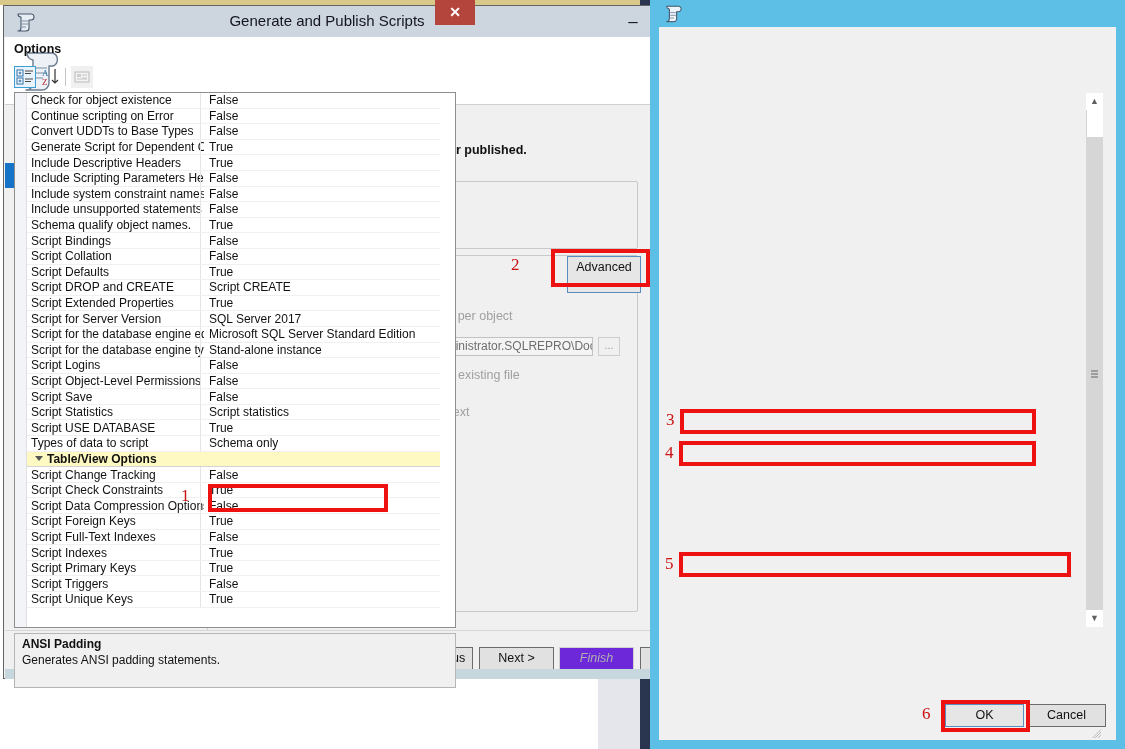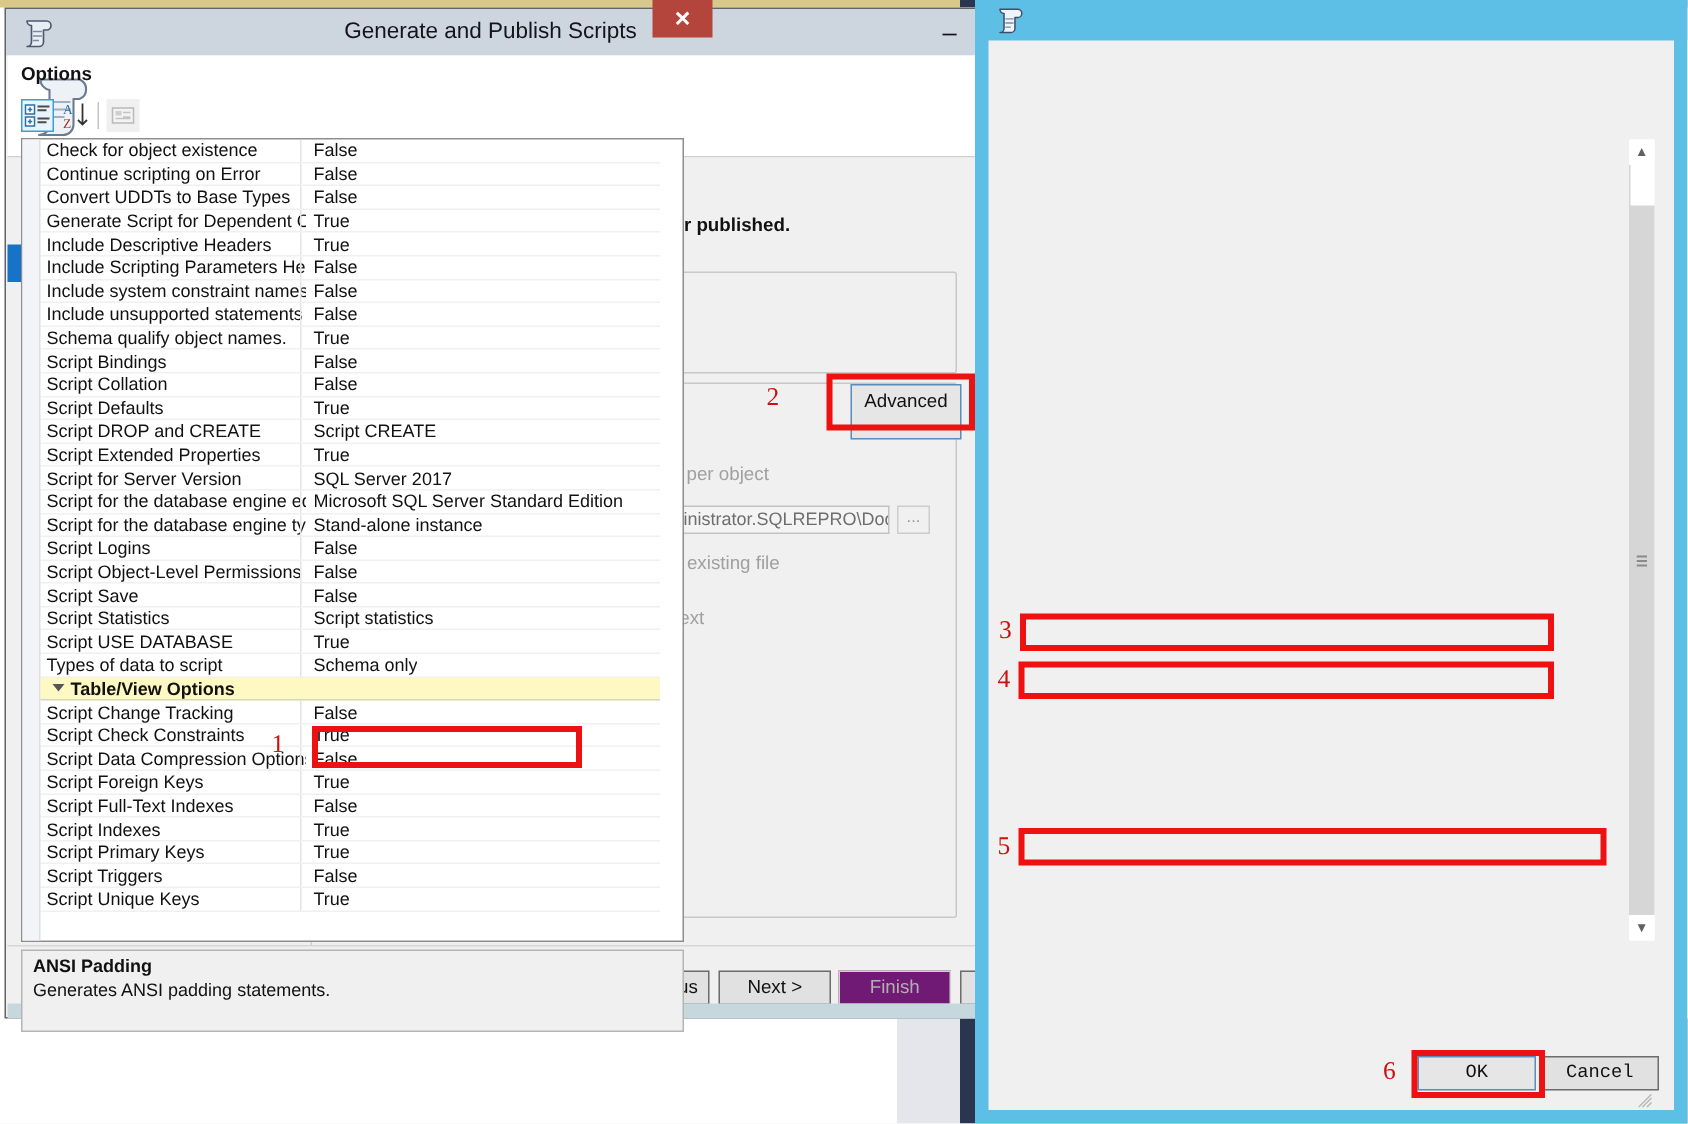--- a/index.html
+++ b/index.html
@@ -110,21 +110,21 @@
     left:204px;top:624px;width:442px;height:48px;background:#f0f0f0;
     border-top:1px solid #d6d6d6;box-sizing:border-box;
   }
   #wizard-footer-left{left:1px;top:624px;width:203px;height:48px;background:#f0f0f0;
     border-top:1px solid #d6d6d6;box-sizing:border-box;}
   .wbtn{
     position:absolute;top:641px;width:75px;height:23px;background:#e1e1e1;
     border:1px solid #6c6c6c;box-sizing:border-box;text-align:center;line-height:21px;
     font-size:12.5px;color:#111;
   }
-  .wbtn.disabled{background:#701a75;border-color:#d0d0d0;color:#b0b0b0;}
+  .wbtn.disabled{background:#6d28d9;border-color:#d0d0d0;color:#b0b0b0;font-style:italic;}
   #btn-previous{left:394px;}
   #btn-next{left:475px;}
   #btn-finish{left:555px;}
   #btn-cancel-wiz{left:636px;}
   #wizard-statusbar{left:1px;top:663px;width:645px;height:10px;background:#c6d8de;}
 
   
   #adv{
     left:650px;top:0px;width:475px;height:749px;
     background:#5dbfe6;box-sizing:border-box;
@@ -180,21 +180,21 @@
   #adv-desc{
     left:14px;top:633px;width:442px;height:55px;background:#f0f0f0;
     border:1px solid #b5b5b5;box-sizing:border-box;
   }
   #adv-desc-title{left:22px;top:637px;font-size:12px;font-weight:bold;color:#111;}
   #adv-desc-text{left:22px;top:653px;font-size:12px;color:#111;}
 
   .abtn{
     position:absolute;top:704px;width:79px;height:23px;background:#e1e1e1;
     border:1px solid #6c6c6c;box-sizing:border-box;text-align:center;line-height:21px;
-    font-size:12.5px;color:#111;font-family:Liberation Mono, monospace;
+    font-size:12.5px;color:#111;
   }
   #btn-ok{left:945px;background:#e6e6e6;border:1px solid #5a8cbe;}
   #btn-cancel{left:1027px;}
   #adv-resize-grip{left:1092px;top:728px;width:10px;height:10px;}
 
   
   .redbox{position:absolute;border:4px solid #ee1111;box-sizing:border-box;}
   .rednum{position:absolute;color:#cc1111;font-size:17px;
           font-family:"Liberation Serif", serif;}
 </style>

